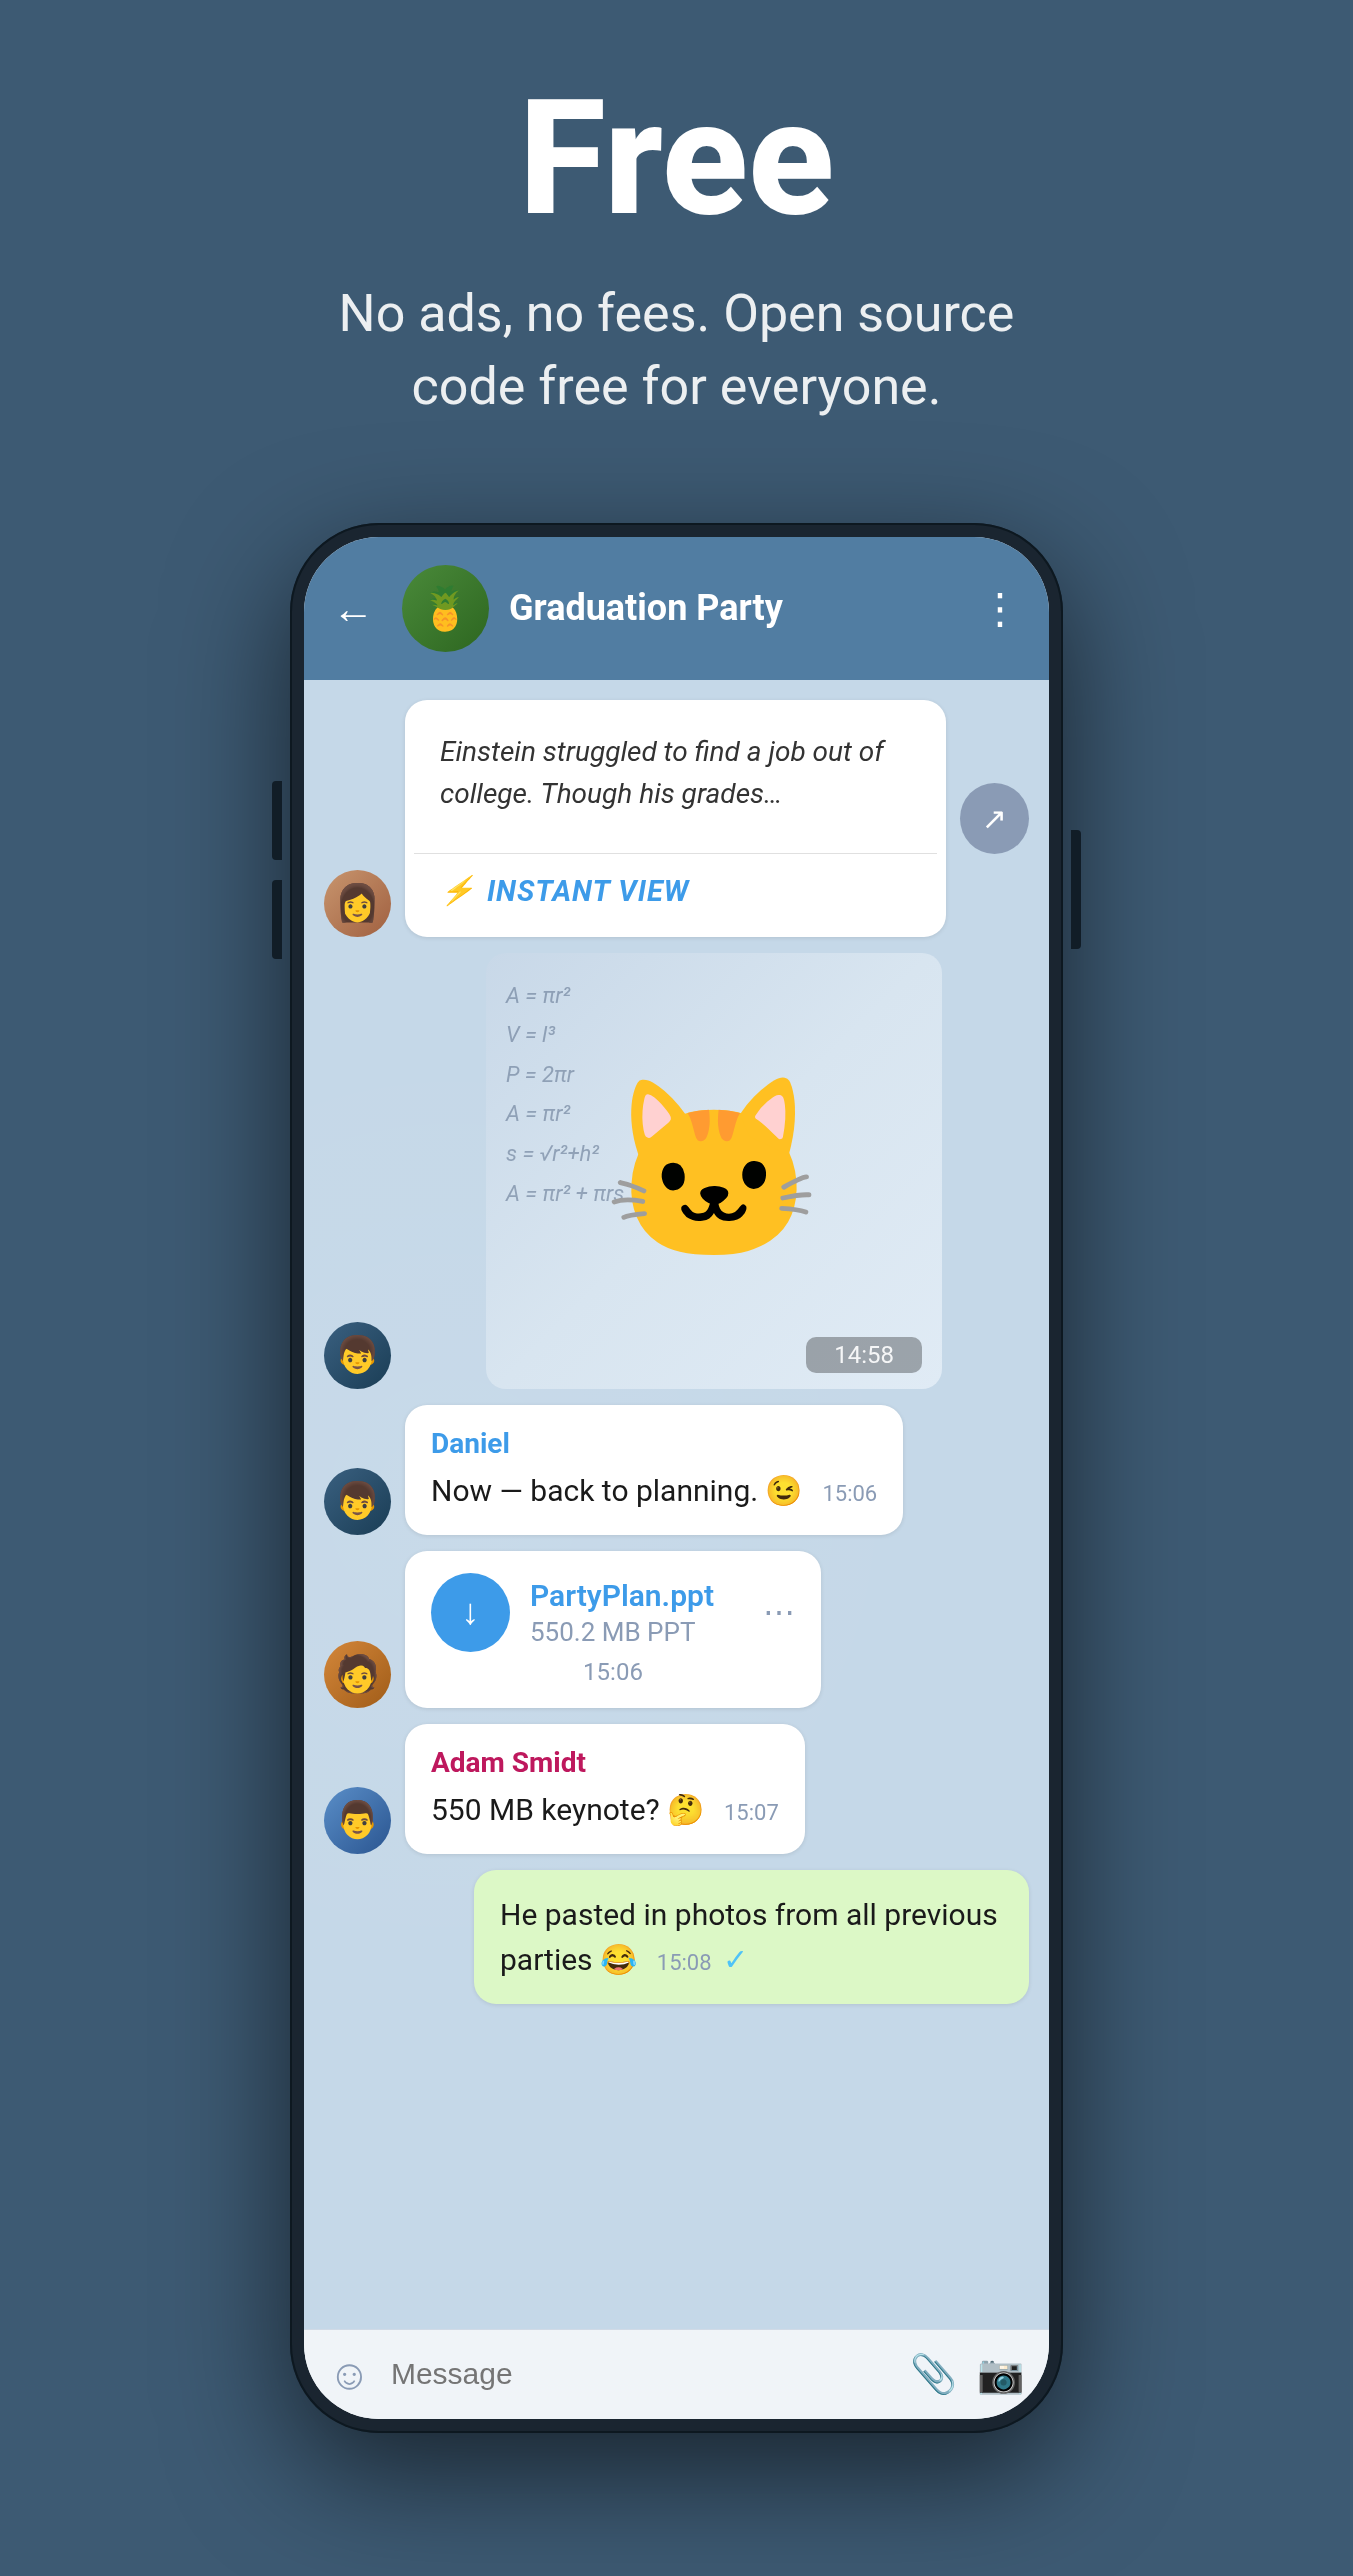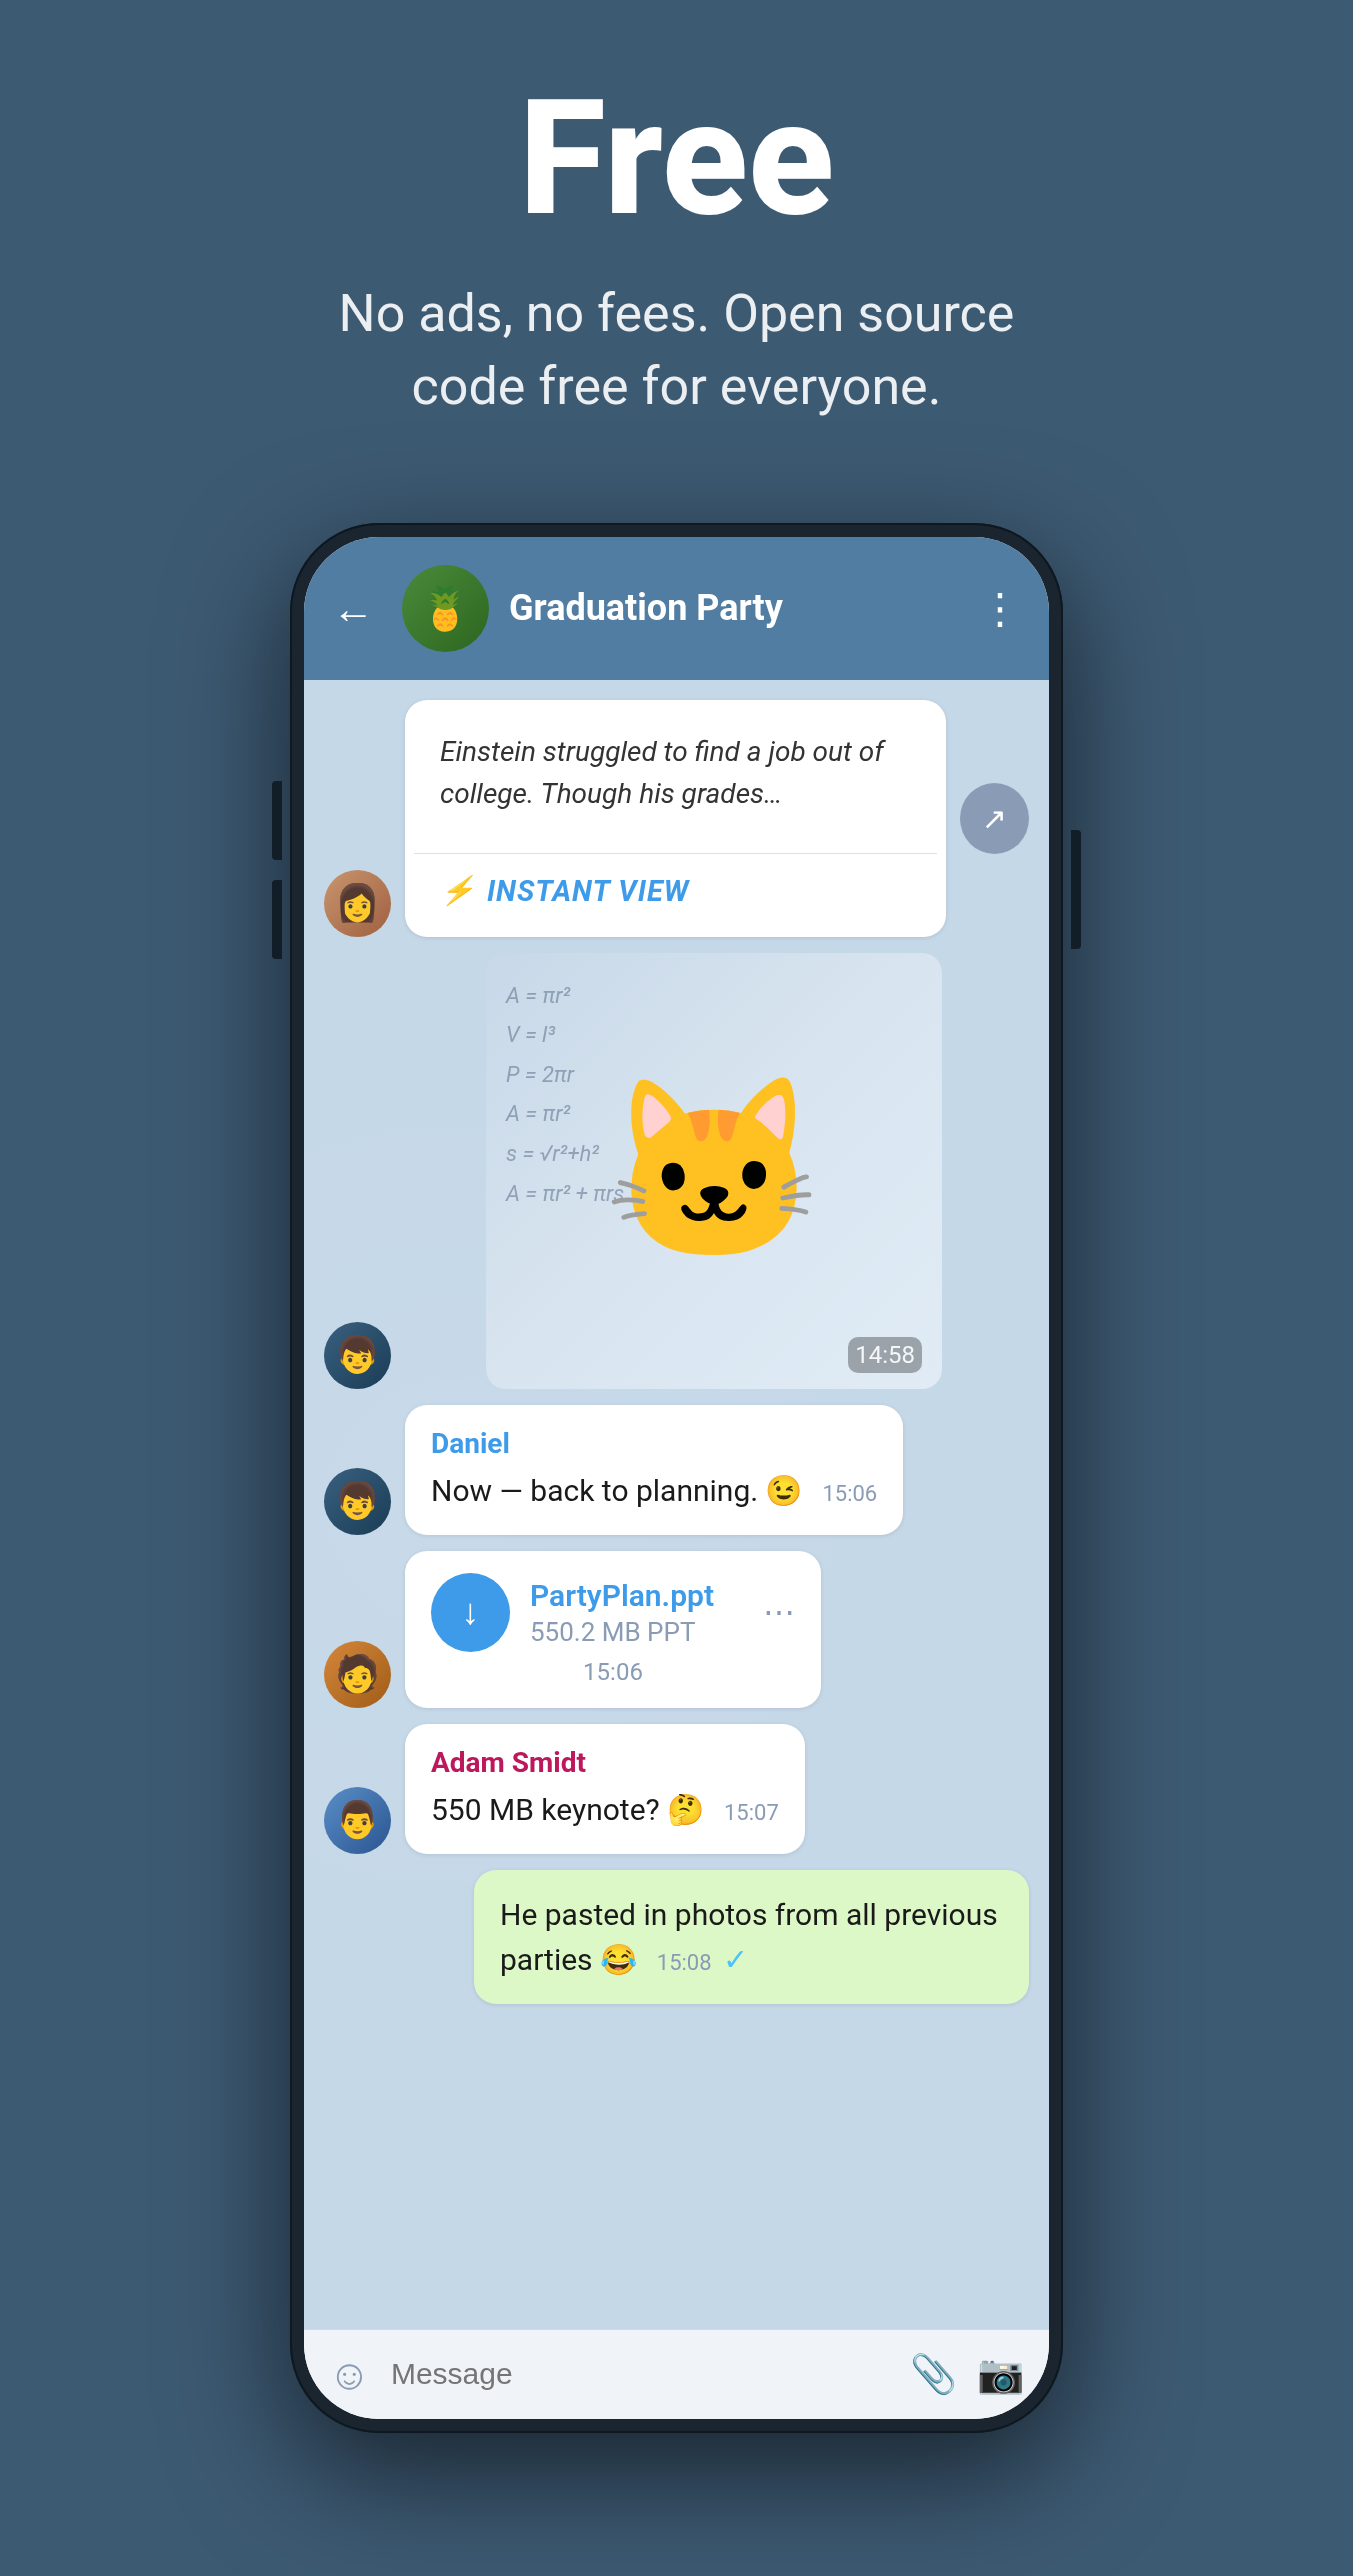--- a/index.html
+++ b/index.html
@@ -252,21 +252,21 @@
       line-height: 1.8;
       font-style: italic;
     }
     .sticker-time {
       position: absolute;
       bottom: 16px;
       right: 20px;
       font-size: 24px;
       color: rgba(255,255,255,0.9);
       background: rgba(0,0,0,0.3);
-      padding: 4px 7px;
+      padding: 4px 28px;
       border-radius: 10px;
     }
     .share-btn {
       width: 71px;
       height: 71px;
       background: #8a9bb5;
       border-radius: 50%;
       display: flex;
       align-items: center;
       justify-content: center;

